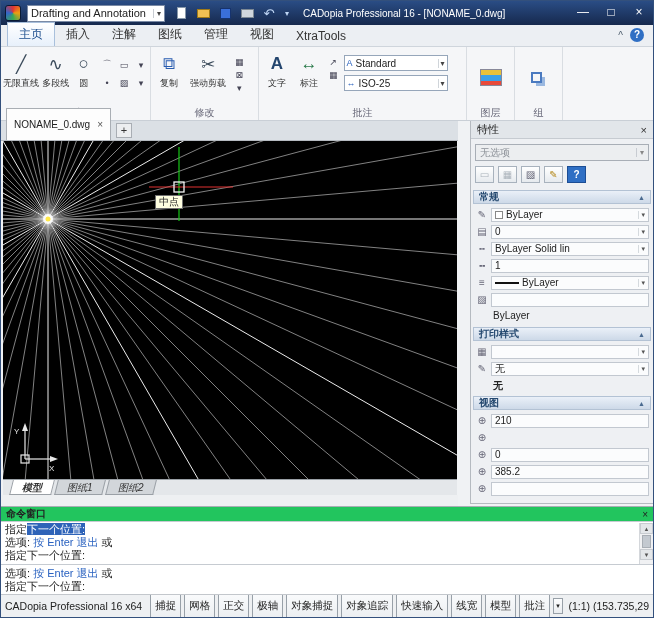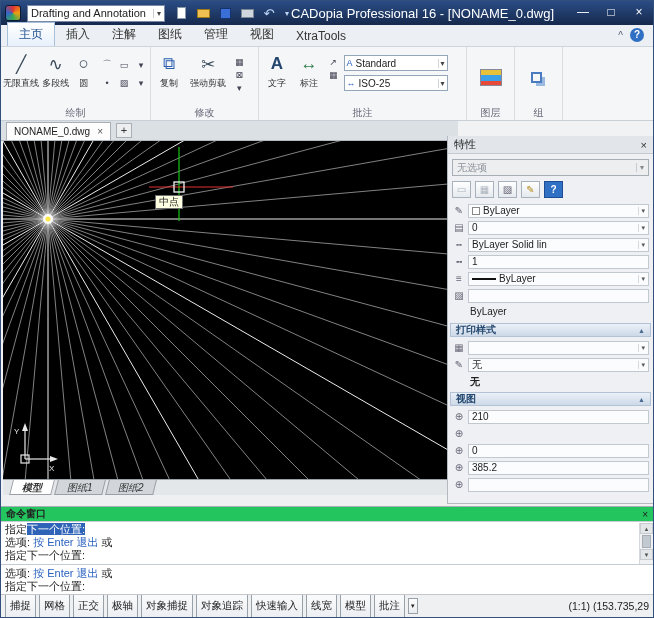--- a/index.html
+++ b/index.html
@@ -13,21 +13,21 @@
 .ws-combo{margin-left:6px;width:138px;height:17px;background:#fff;border:1px solid #7a8aa5;color:#222;display:flex;align-items:center;padding:0 3px;font-size:11px}
 .ws-combo .caret{margin-left:auto;color:#444;font-size:8px;border-left:1px solid #c8ccd2;padding-left:3px}
 .qat{display:flex;align-items:center;margin-left:8px;gap:6px}
 .qbtn{width:16px;height:16px;display:flex;align-items:center;justify-content:center}
 .ic-new{width:9px;height:12px;background:#fff;border:1px solid #8899aa}
 .ic-folder{width:13px;height:9px;background:#f0c053;border:1px solid #a07a18}
 .ic-save{width:11px;height:11px;background:#3a6fd8;border:1px solid #16336e}
 .ic-print{width:13px;height:9px;background:#cfd6dd;border:1px solid #7c8894}
 .undo{color:#bfd6f5;font-size:13px}
 .caret2{color:#bfd6f5;font-size:8px;width:8px}
-.tb-title{font-size:13px;color:#fff;white-space:nowrap;flex:1;overflow:hidden}
+.tb-title{margin-left:12px;font-size:10px;color:#fff;white-space:nowrap;flex:1;overflow:hidden}
 .winbtns{display:flex;height:24px;flex:none}
 .wbtn{width:28px;text-align:center;line-height:23px;font-size:12px;color:#fff}
 
 
 .rtabs{position:absolute;top:24px;left:0;right:0;height:22px;background:#eceff3;border-bottom:1px solid #cfd5dc;display:flex;align-items:flex-end;padding-left:6px}
 .rtab{padding:3px 11px 3px;font-size:12px;color:#333}
 .rtab.active{background:linear-gradient(#ffffff,#e7f0fb);border:1px solid #a9c0dc;border-bottom:none;color:#1b4c8c}
 .rtabs-right{margin-left:auto;display:flex;align-items:center;gap:7px;padding:0 9px 4px}
 .ricon{font-size:10px;color:#4a5a6a}
 .ricon.help{width:14px;height:14px;border-radius:7px;background:#2f6fc4;color:#fff;text-align:center;line-height:14px;font-weight:bold;font-size:10px}
@@ -49,36 +49,36 @@
 .combo .cval{flex:1;white-space:nowrap;overflow:hidden;color:#222}
 .combo .ccaret{font-size:8px;color:#444;border-left:1px solid #d0d5da;padding-left:2px}
 .combos{display:flex;flex-direction:column;margin:6px 0 0 6px}
 .cp{color:#2a5db0}
 .layers-ic{width:22px;height:17px;border:1px solid #889;background:linear-gradient(180deg,#e8c13a 0 5px,#3aa0e8 5px 11px,#e84a3a 11px 17px)}
 .propbig-ic{width:18px;height:15px;border:1px solid #778;background:linear-gradient(90deg,#cc4444 0 9px,#4477cc 9px 18px)}
 .grp-ic{width:11px;height:11px;border:2px solid #4a7ac0;box-shadow:4px 4px 0 -1px #9ab8e0;margin:3px 7px 3px 2px}
 
 
 .doctabs{position:absolute;top:120px;left:0;width:457px;height:20px;background:#dbe0e5;border-bottom:1px solid #b5bac0;display:flex;align-items:flex-end;padding-left:5px}
-.dtab{height:18px;background:#fdfdfd;border:1px solid #a9aeb4;border-bottom:none;display:flex;align-items:center;padding:0 7px;font-size:10px;gap:7px}
+.dtab{height:32px;background:#fdfdfd;border:1px solid #a9aeb4;border-bottom:none;display:flex;align-items:center;padding:0 7px;font-size:10px;gap:7px}
 .dclose{color:#555;font-size:10px}
 .dplus{width:16px;height:15px;border:1px solid #a9aeb4;background:#eceef0;margin:0 0 2px 5px;text-align:center;line-height:13px;font-size:11px;color:#333}
 
 
 .canvas{position:absolute;top:140px;left:2px;width:454px;height:338px;background:#000;overflow:hidden}
 .canvas svg{display:block}
 .tooltip{position:absolute;left:152px;top:54px;background:#ffffe1;border:1px solid #707070;font-size:10px;line-height:12px;padding:0 3px;color:#222}
 .ltabs{position:absolute;top:478px;left:2px;width:454px;height:16px;background:#e4e7ea;border-top:1px solid #9aa0a6;display:flex;align-items:stretch;padding-left:8px}
 .ltab{margin-right:3px;padding:1px 10px;font-size:10px;color:#333;background:#d2d6da;border:1px solid #9aa0a6;border-top:none;transform:skewX(-14deg)}
 .ltab span{display:inline-block;transform:skewX(14deg);font-style:italic}
 .ltab.active{background:#fff;font-weight:bold}
 .gapstrip{position:absolute;top:494px;left:0;width:457px;height:11px;background:#eef0f2}
 
 
-.props{position:absolute;top:135px;right:0;width:206px;bottom:113px;background:#eef0f3;border-left:1px solid #b5bac0;border-bottom:1px solid #b5bac0;overflow:hidden}
+.props{position:absolute;top:120px;right:0;width:183px;bottom:113px;background:#eef0f3;border-left:1px solid #b5bac0;border-bottom:1px solid #b5bac0;overflow:hidden}
 .phead{height:18px;background:#e2e6ea;border-bottom:1px solid #c6cbd1;display:flex;align-items:center;padding:0 6px;font-size:11px}
 .phead .x{margin-left:auto;color:#333}
 .sel-combo{margin:5px 4px 4px;height:17px;background:#eceef0;border:1px solid #a8aeb6;color:#8a8f96;display:flex;align-items:center;padding:0 4px;font-size:10px}
 .sel-combo .caret{margin-left:auto;font-size:8px;color:#888;border-left:1px solid #c8ccd2;padding-left:3px}
 .ptool{display:flex;gap:4px;padding:1px 4px 4px}
 .ptb{width:19px;height:17px;border:1px solid #a8b2bd;background:linear-gradient(#ffffff,#e6eaee);font-size:10px;display:flex;align-items:center;justify-content:center;color:#667}
 .ptb.dis{color:#aab2ba}
 .ptb.help{color:#fff;background:#2f6fc4;font-weight:bold;border-color:#1c4d94}
 .sech{height:14px;margin:3px 2px 2px;background:linear-gradient(#eaf0f8,#cdd9e8);border:1px solid #b3c2d4;display:flex;align-items:center;padding:0 5px;font-size:10px;color:#24486f;font-weight:bold}
 .sech .col{margin-left:auto;font-size:7px;color:#4a6a90;font-weight:normal}
@@ -373,20 +373,24 @@
       <span class="caret">▾</span>
     </div>
     <div class="ptool">
       <span class="ptb dis">▭</span>
       <span class="ptb dis">▦</span>
       <span class="ptb">▨</span>
       <span class="ptb" style="color:#b58a1e">✎</span>
       <span class="ptb help">?</span>
     </div>
 
+    <div class="sech">
+      <span>常规</span>
+      <span class="col">▲</span>
+    </div>
     <div class="prow">
       <span class="picon">✎</span>
       <span class="pv">
         <span class="swatch"></span>
         <span>ByLayer</span>
         <span class="pvc">▾</span>
       </span>
     </div>
     <div class="prow">
       <span class="picon">▤</span>
@@ -488,20 +492,21 @@
       <div class="thumb"></div>
       <div class="ar">▼</div>
     </div>
     <div class="activearea">
       <div class="cline"><span>选项: </span><span class="opt">按 Enter 退出</span><span> 或</span></div>
       <div class="cline"><span>指定下一个位置:</span></div>
     </div>
   </div>
 
   <div class="status">
+    <span class="sapp">CADopia Professional 16 x64</span>
     <span class="sbtn">捕捉</span>
     <span class="sbtn">网格</span>
     <span class="sbtn">正交</span>
     <span class="sbtn">极轴</span>
     <span class="sbtn">对象捕捉</span>
     <span class="sbtn">对象追踪</span>
     <span class="sbtn">快速输入</span>
     <span class="sbtn">线宽</span>
     <span class="sbtn">模型</span>
     <span class="sbtn">批注</span>

